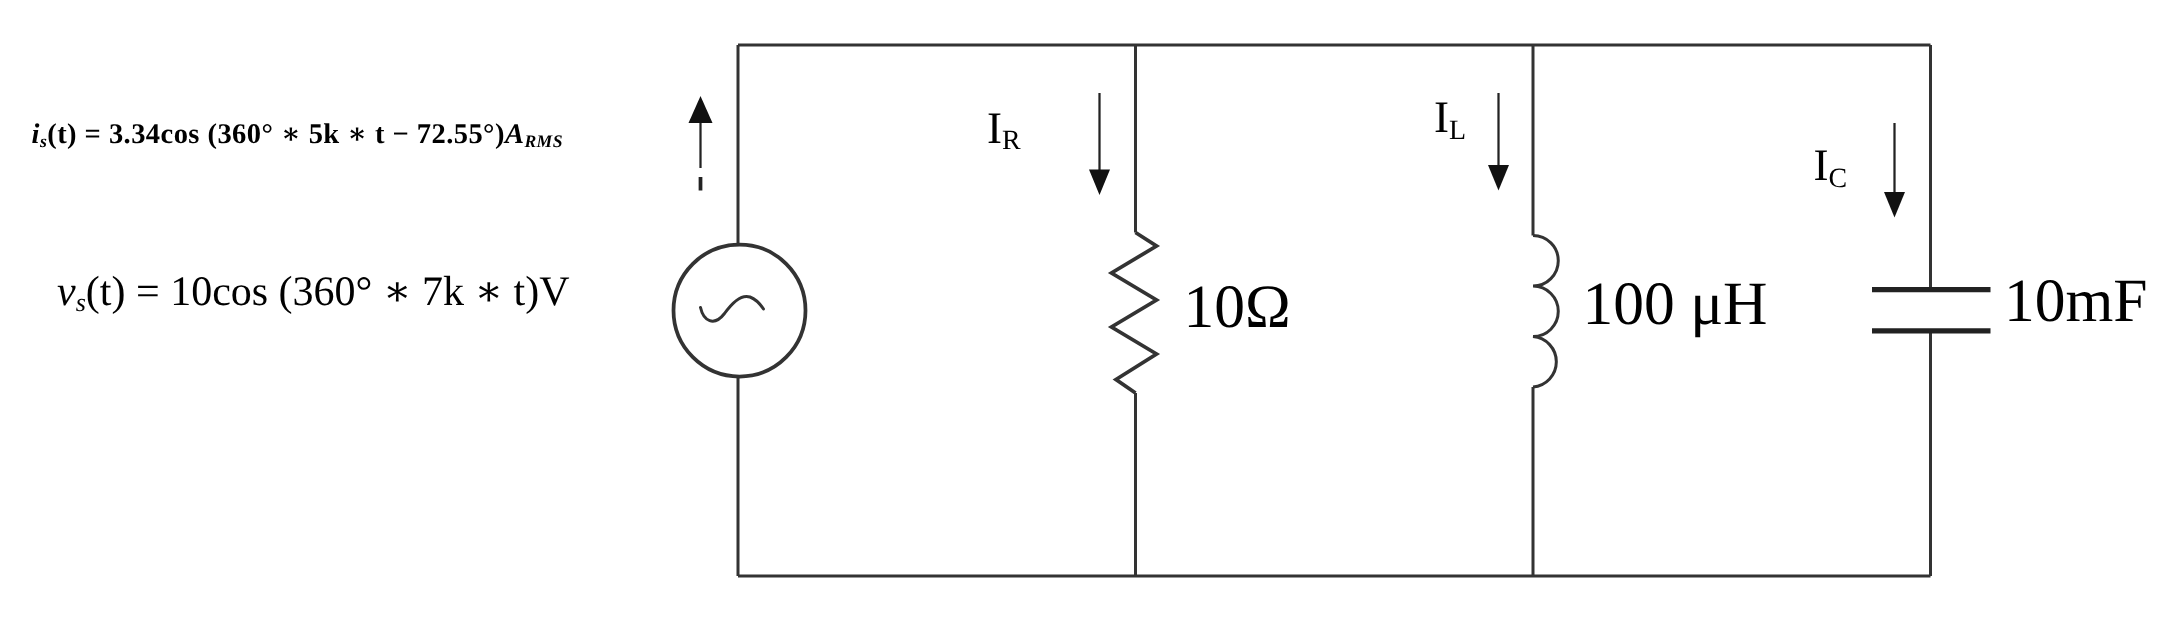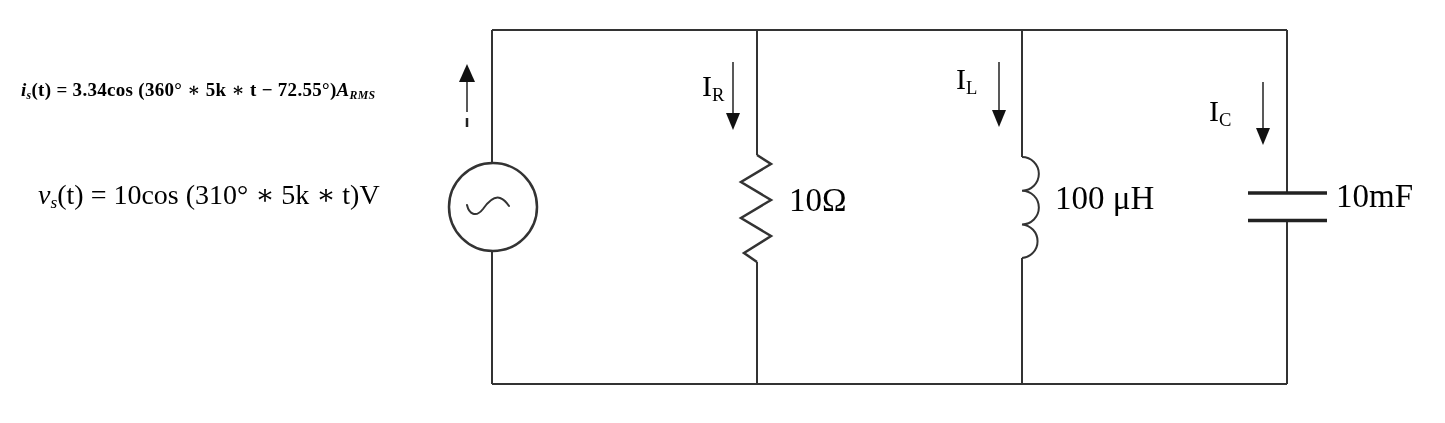--- a/index.html
+++ b/index.html
@@ -32,21 +32,21 @@
     font-weight: bold;
     letter-spacing: 0.3px;
   }
   .eq-voltage {
     font-size: 28px;
   }
   .branch-current {
     font-size: 30px;
   }
   .comp-value {
-    font-size: 33px;
+    font-size: 41px;
   }
   .it { font-style: italic; }
   .lbl sub {
     font-size: 0.62em;
     line-height: 0;
     vertical-align: -0.25em;
   }
 </style>
 </head>
 <body>
@@ -107,24 +107,24 @@
       <path d="M1263,82 V129" stroke="#222222" stroke-width="1.5" fill="none"></path>
       <polygon points="1256,128 1270,128 1263,145" fill="#111111"></polygon>
     </g>
   </svg>
 
   <div class="lbl eq-current" style="left:21px; top:80px;">
     <span class="it">i</span><sub class="it">s</sub><span>(t) = 3.34cos (360° ∗ 5k ∗ t − 72.55°)</span><span class="it">A</span><sub class="it">RMS</sub>
   </div>
 
   <div class="lbl eq-voltage" style="left:38px; top:181px;">
-    <span class="it">v</span><sub class="it">s</sub><span>(t) = 10cos (310° ∗ 5k ∗ t)</span><span>V</span>
+    <span class="it">v</span><sub class="it">s</sub><span>(t) = 10cos (360° ∗ 7k ∗ t)</span><span>V</span>
   </div>
 
-  <div class="lbl branch-current" style="left:702px; top:71px;">
+  <div class="lbl branch-current" style="left:658px; top:71px;">
     <span>I</span><sub>R</sub>
   </div>
 
   <div class="lbl comp-value" style="left:789px; top:184px;">10Ω</div>
 
   <div class="lbl branch-current" style="left:956px; top:64px;">
     <span>I</span><sub>L</sub>
   </div>
 
   <div class="lbl comp-value" style="left:1055px; top:182px;">100 μH</div>

